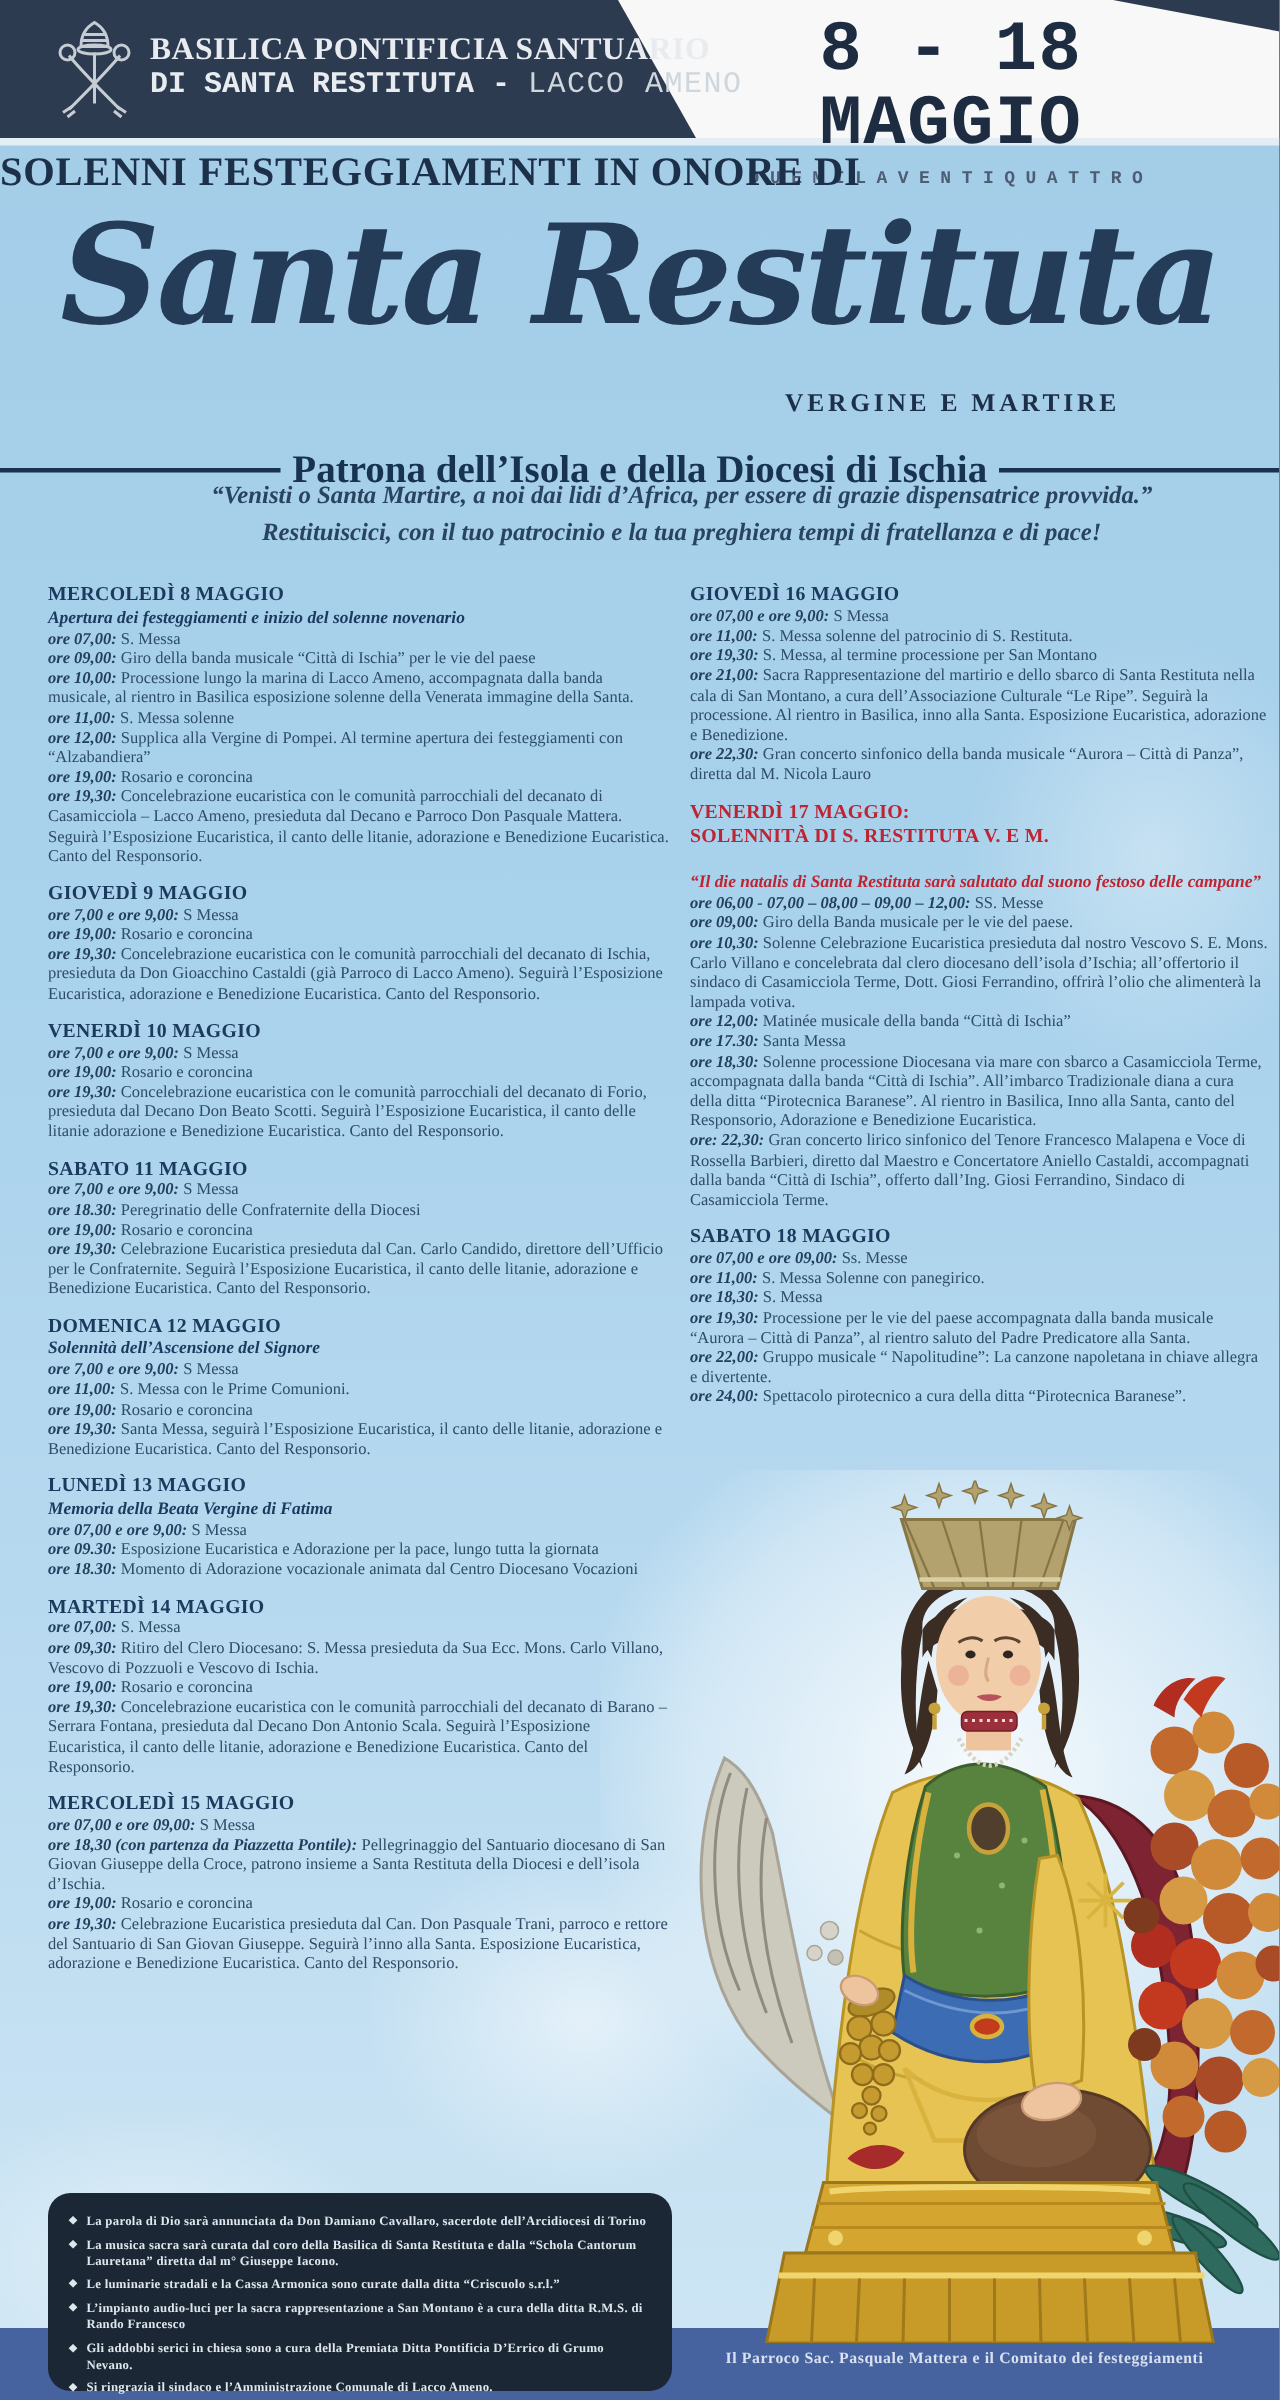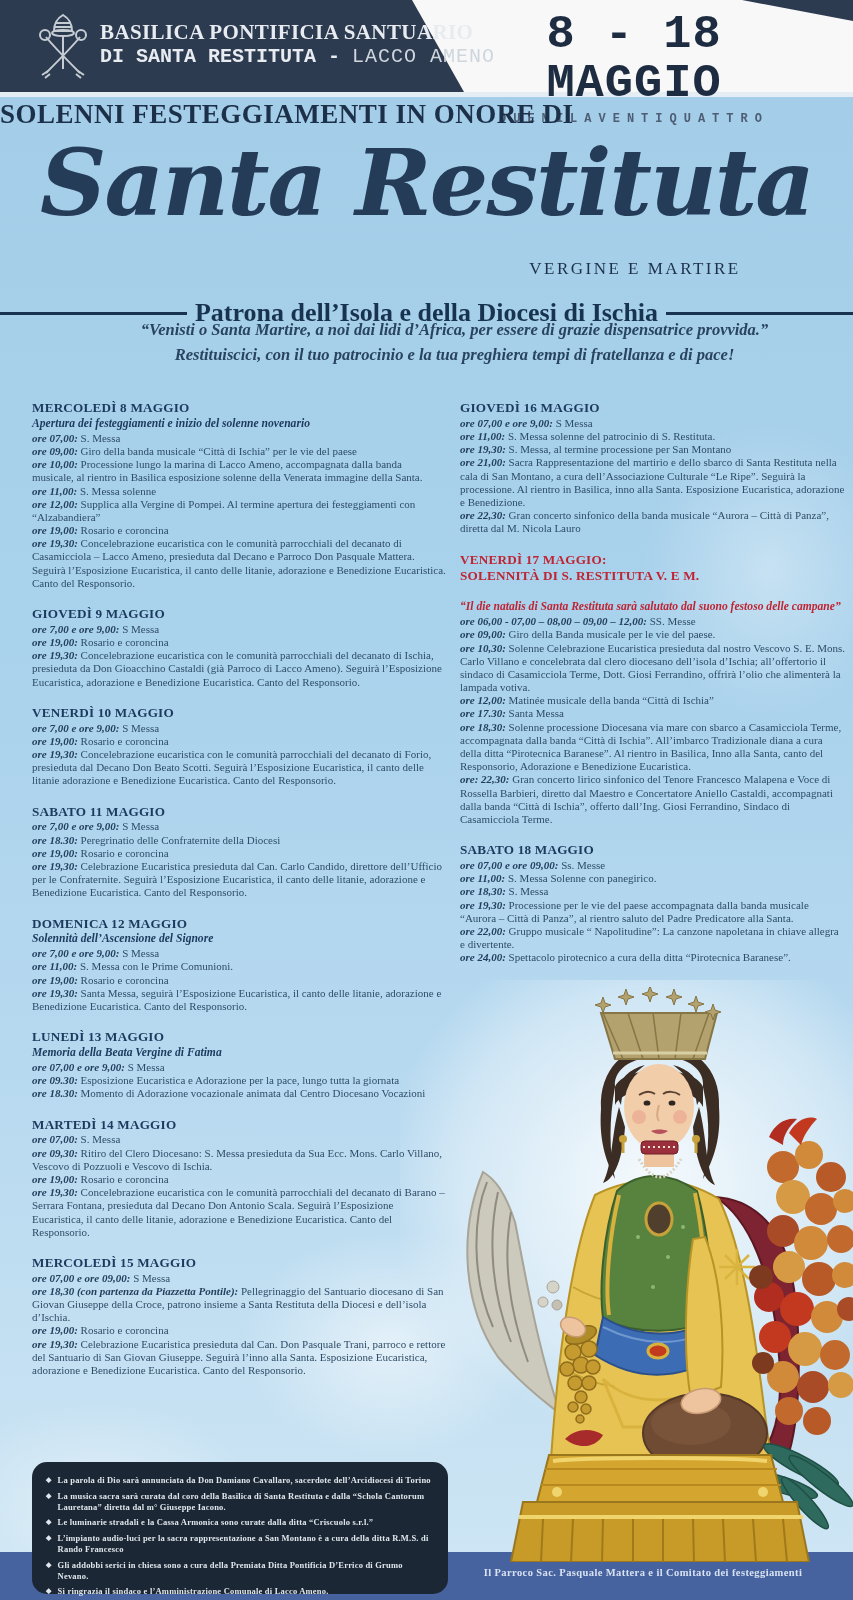--- a/index.html
+++ b/index.html
@@ -21,33 +21,33 @@
   .daterange{position:absolute;left:448px;top:10px;width:372px;text-align:center;font-family:Liberation Mono, monospace;}
   .daterange .big{font-size:47px;font-weight:bold;color:#1e2c42;letter-spacing:1px;line-height:1.05;}
   .daterange .yr{font-size:12px;font-weight:bold;color:#4d5d74;letter-spacing:7px;margin-top:3px;}
   
   .kicker{position:absolute;left:0;top:99px;width:853px;
     font-size:27px;font-weight:bold;color:#1d3049;letter-spacing:.5px;}
   .maintitle{position:absolute;left:0;top:124px;width:853px;text-align:center;
     font-family:"DejaVu Serif",serif;font-style:italic;font-weight:bold;
     font-size:92px;color:#243c57;line-height:1.3;letter-spacing:-2px;}
   .vm{position:absolute;left:470px;top:259px;width:330px;text-align:center;
-    font-size:17px;font-weight:normal;color:#1d3049;letter-spacing:2.5px;}
+    font-size:17px;font-weight:bold;color:#1d3049;letter-spacing:2.5px;}
   .patron{position:absolute;left:0;top:298px;width:853px;display:flex;align-items:center;}
   .patron .rule{flex:1;height:3px;background:#17334f;}
   .patron .ptxt{font-size:26px;font-weight:bold;color:#17334f;margin:0 8px;white-space:nowrap;}
   .quote{position:absolute;left:0;width:853px;text-align:center;font-style:italic;font-weight:bold;
     font-size:16.5px;color:#29445e;padding-left:28px;}
   .q1{top:320px;} .q2{top:345px;}
   
   .col{position:absolute;top:384px;color:#2f4d68;font-size:11px;line-height:1.2;}
   .col-left{left:32px;width:414px;}
   .col-right{left:460px;width:386px;}
   .sec{margin-bottom:9px;}
-  .day{font-size:13.2px;font-weight:bold;color:#1c3a5e;margin:16px 0 1px 0;letter-spacing:.2px;}
+  .day{font-size:13.2px;font-weight:bold;color:#1c3a5e;margin:4px 0 1px 0;letter-spacing:.2px;}
   .day2{font-size:13.2px;font-weight:bold;margin:0 0 16px 0;letter-spacing:.2px;}
   .subt{font-style:italic;font-weight:bold;font-size:11.6px;color:#1c3a5e;margin:0 0 1px 0;}
   .red{color:#bf2433 !important;}
   .entry{margin:0;}
   .entry .t{font-weight:bold;font-style:italic;color:#223f5e;}
   .entry .note{font-weight:bold;font-style:italic;color:#223f5e;}
   
   .ack{position:absolute;left:32px;top:1462px;width:416px;height:132px;background:#1b2735;
     border-radius:15px;padding:13px 14px 0 14px;box-sizing:border-box;z-index:6;}
   .ack-item{display:flex;gap:6px;color:#dfe6ec;font-size:8.5px;font-weight:bold;

